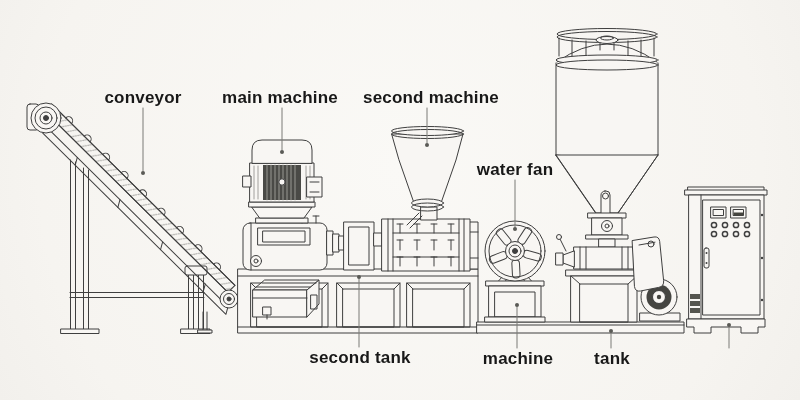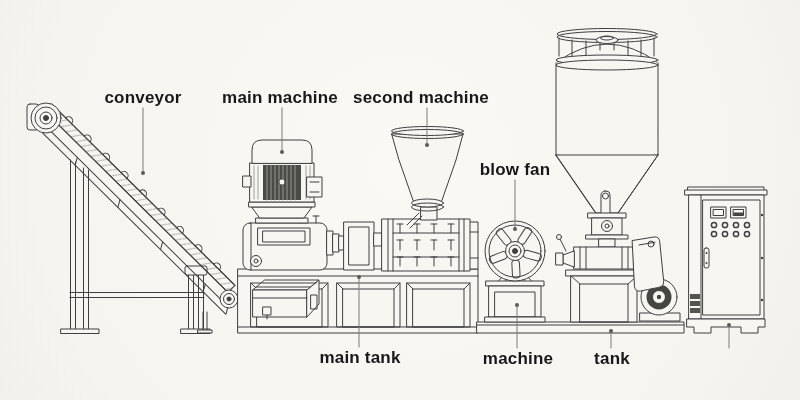--- a/index.html
+++ b/index.html
@@ -277,19 +277,19 @@
       <path d="M611,333 V348"></path>
           <circle cx="611" cy="331" r="2" fill="#5a5a56" stroke="none"></circle>
       <path d="M729,327 V348"></path>
           <circle cx="729" cy="325" r="2" fill="#5a5a56" stroke="none"></circle>
     </g>
   </g>
 </svg>
 
 <div class="lbl" style="left:143px;top:89px">conveyor</div>
 <div class="lbl" style="left:280px;top:89px">main machine</div>
-<div class="lbl" style="left:421px;top:89px">second machine</div>
-<div class="lbl" style="left:515px;top:161px">blow fan</div>
-<div class="lbl" style="left:360px;top:349px">main tank</div>
+<div class="lbl" style="left:431px;top:89px">second machine</div>
+<div class="lbl" style="left:515px;top:161px">water fan</div>
+<div class="lbl" style="left:360px;top:349px">second tank</div>
 <div class="lbl" style="left:518px;top:350px">machine</div>
 <div class="lbl" style="left:612px;top:350px">tank</div>
 
 </div>
 
 </body></html>

